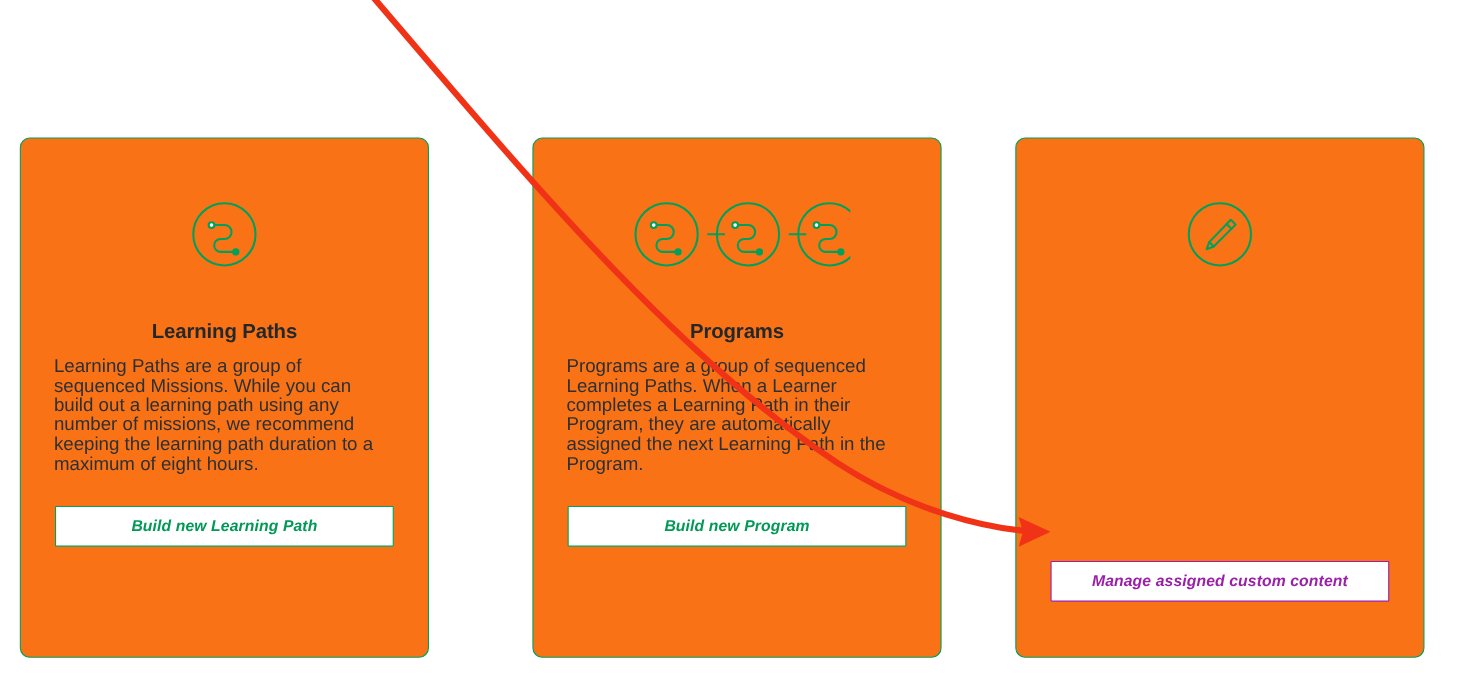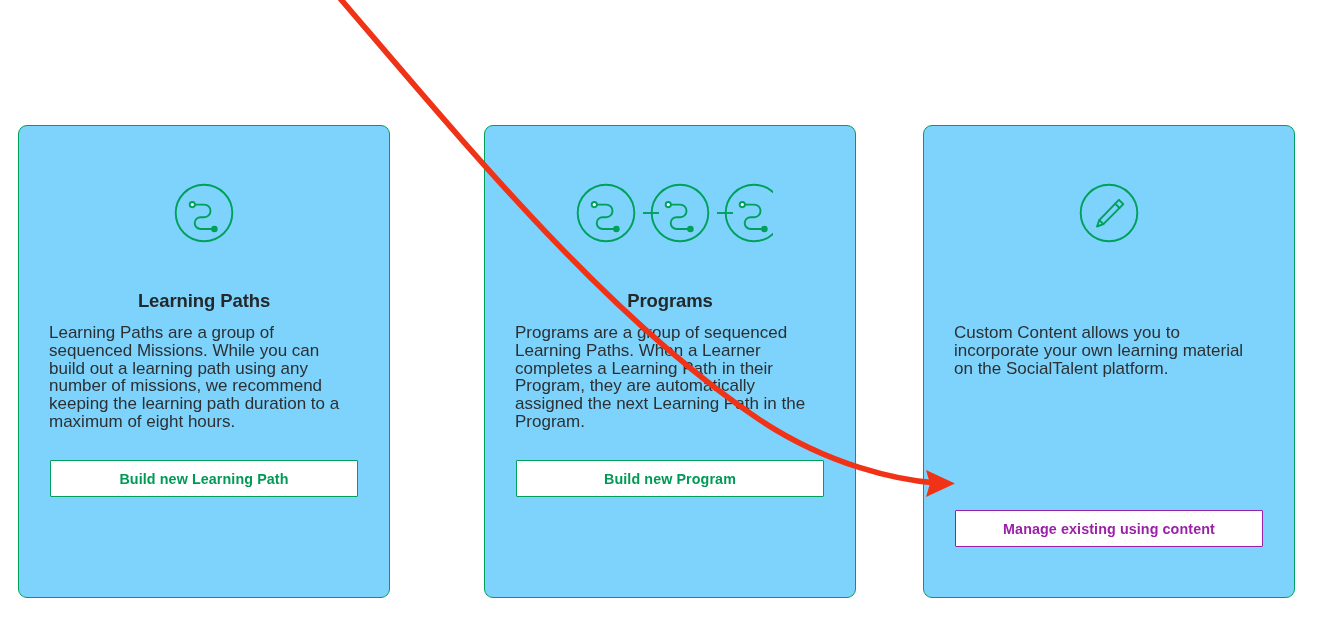--- a/index.html
+++ b/index.html
@@ -25,21 +25,21 @@
 
   
   .card {
     position: absolute;
     top: 125px;
     width: 372px;
     height: 473px;
     box-sizing: border-box;
     border: 1.6px solid #00a05b;
     border-radius: 9px;
-    background: #7dd3fc;
+    background: #f97316;
   }
   #card-learning-paths { left: 18px; }
   #card-programs       { left: 484px; }
   #card-custom-content { left: 923px; }
 
   .card-icon-wrap {
     position: absolute;
     top: 44px;
     left: 0;
     right: 0;
@@ -80,20 +80,21 @@
     box-sizing: border-box;
     display: flex;
     align-items: center;
     justify-content: center;
     background: #ffffff;
     font-size: 14.3px;
     font-weight: bold;
     letter-spacing: 0.1px;
     cursor: pointer;
     border-radius: 1px;
+    font-style: italic;
   }
   .btn-primary {
     top: 334px;
     border: 1.5px solid #00a05b;
     color: #009a56;
   }
   .btn-secondary {
     top: 384px;
     border: 1.5px solid #9b1fa8;
     color: #9b1fa8;
@@ -176,23 +177,22 @@
       <svg class="icon-svg" width="62" height="62" viewBox="0 0 62 62" aria-hidden="true">
         <circle cx="31" cy="31" r="28.3" fill="none" stroke="#00a05b" stroke-width="1.9"></circle>
         <g fill="none" stroke="#00a05b" stroke-width="1.9" stroke-linejoin="round" stroke-linecap="round">
           <path d="M40.9 17.8 L45.3 22.2 L25.4 42.1 L19.0 44.5 L21.3 38.1 Z"></path>
           <line x1="37.1" y1="21.6" x2="41.5" y2="26.0"></line>
           <line x1="21.3" y1="38.1" x2="25.4" y2="42.1"></line>
         </g>
       </svg>
     </div>
 
-    <div class="card-desc">Custom Content allows you to incorporate your own learning material on the SocialTalent platform.</div>
 
-    <div class="btn btn-secondary">Manage existing using content</div>
+    <div class="btn btn-secondary">Manage assigned custom content</div>
   </div>
 
   <svg id="annotation-arrow" viewBox="0 0 1326 622">
     <path d="M338 -4 C 470 150, 610 320, 760 420 C 830 466, 898 480, 936 483" fill="none" stroke="#f03316" stroke-width="5.6" stroke-linecap="round"></path>
     <path d="M955 483.5 L 926 470 L 930 483.5 L 926 497 Z" fill="#f03316"></path>
   </svg>
 
 </div>
 
 </body></html>

